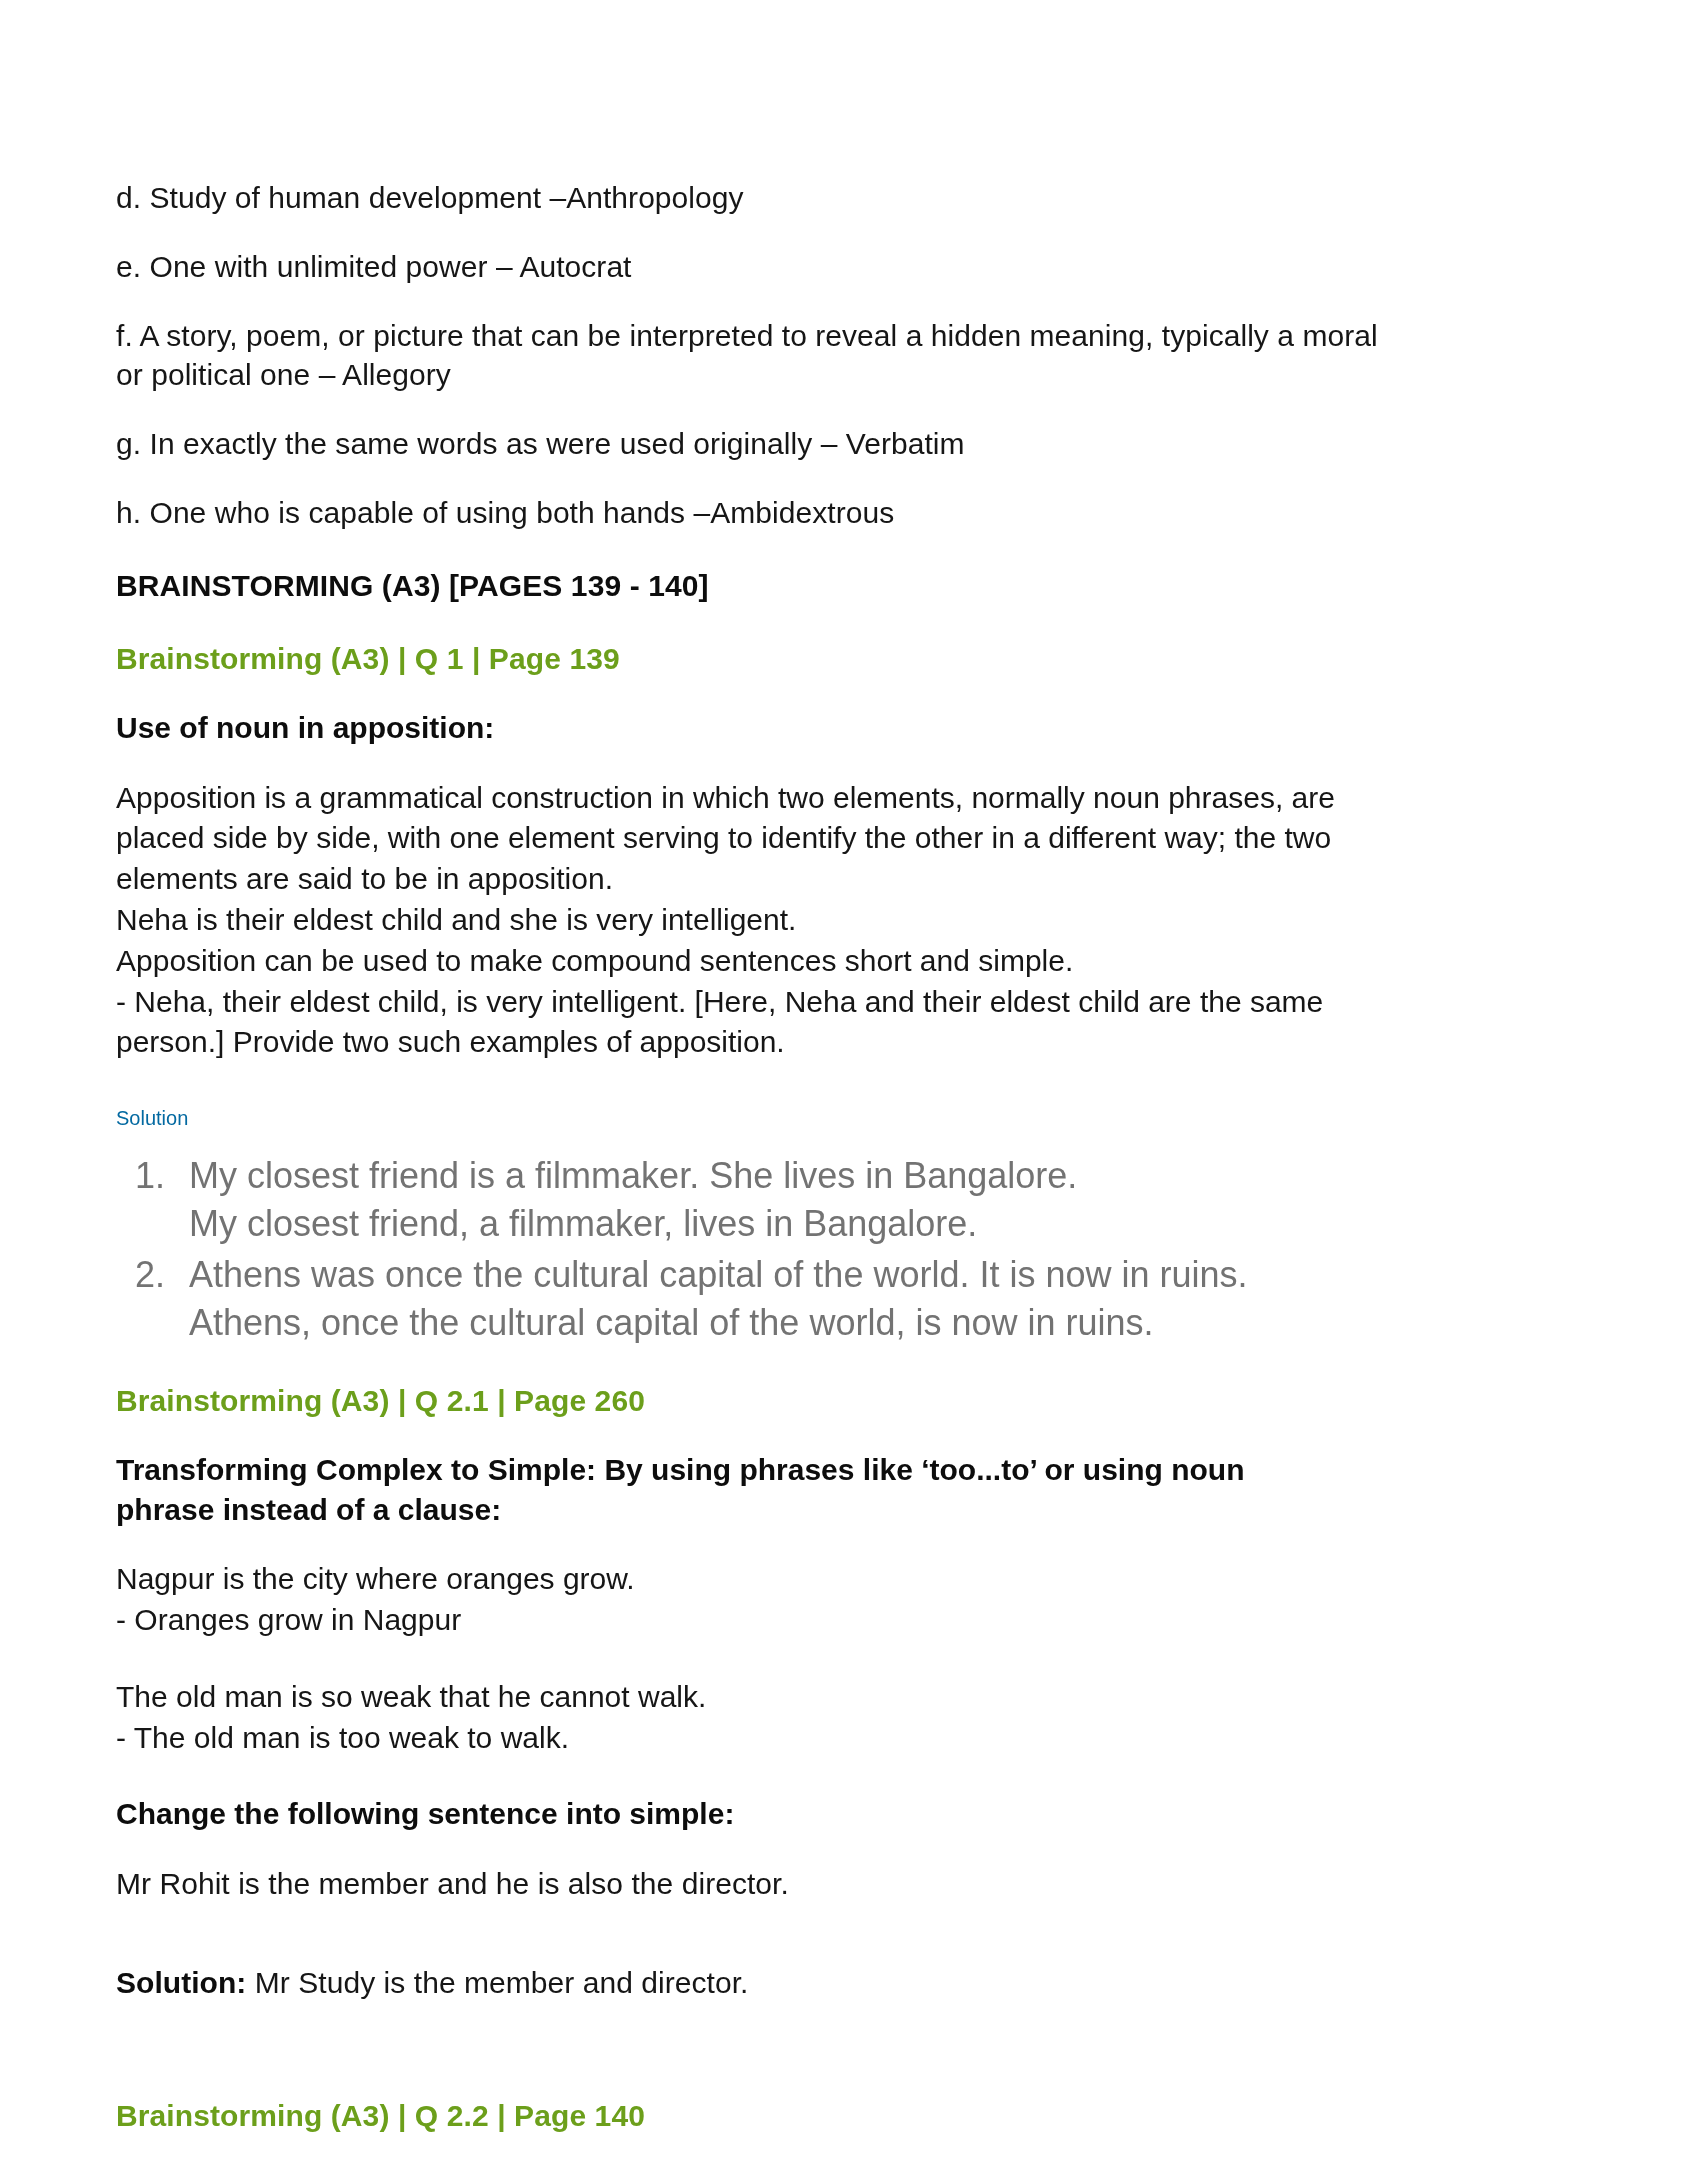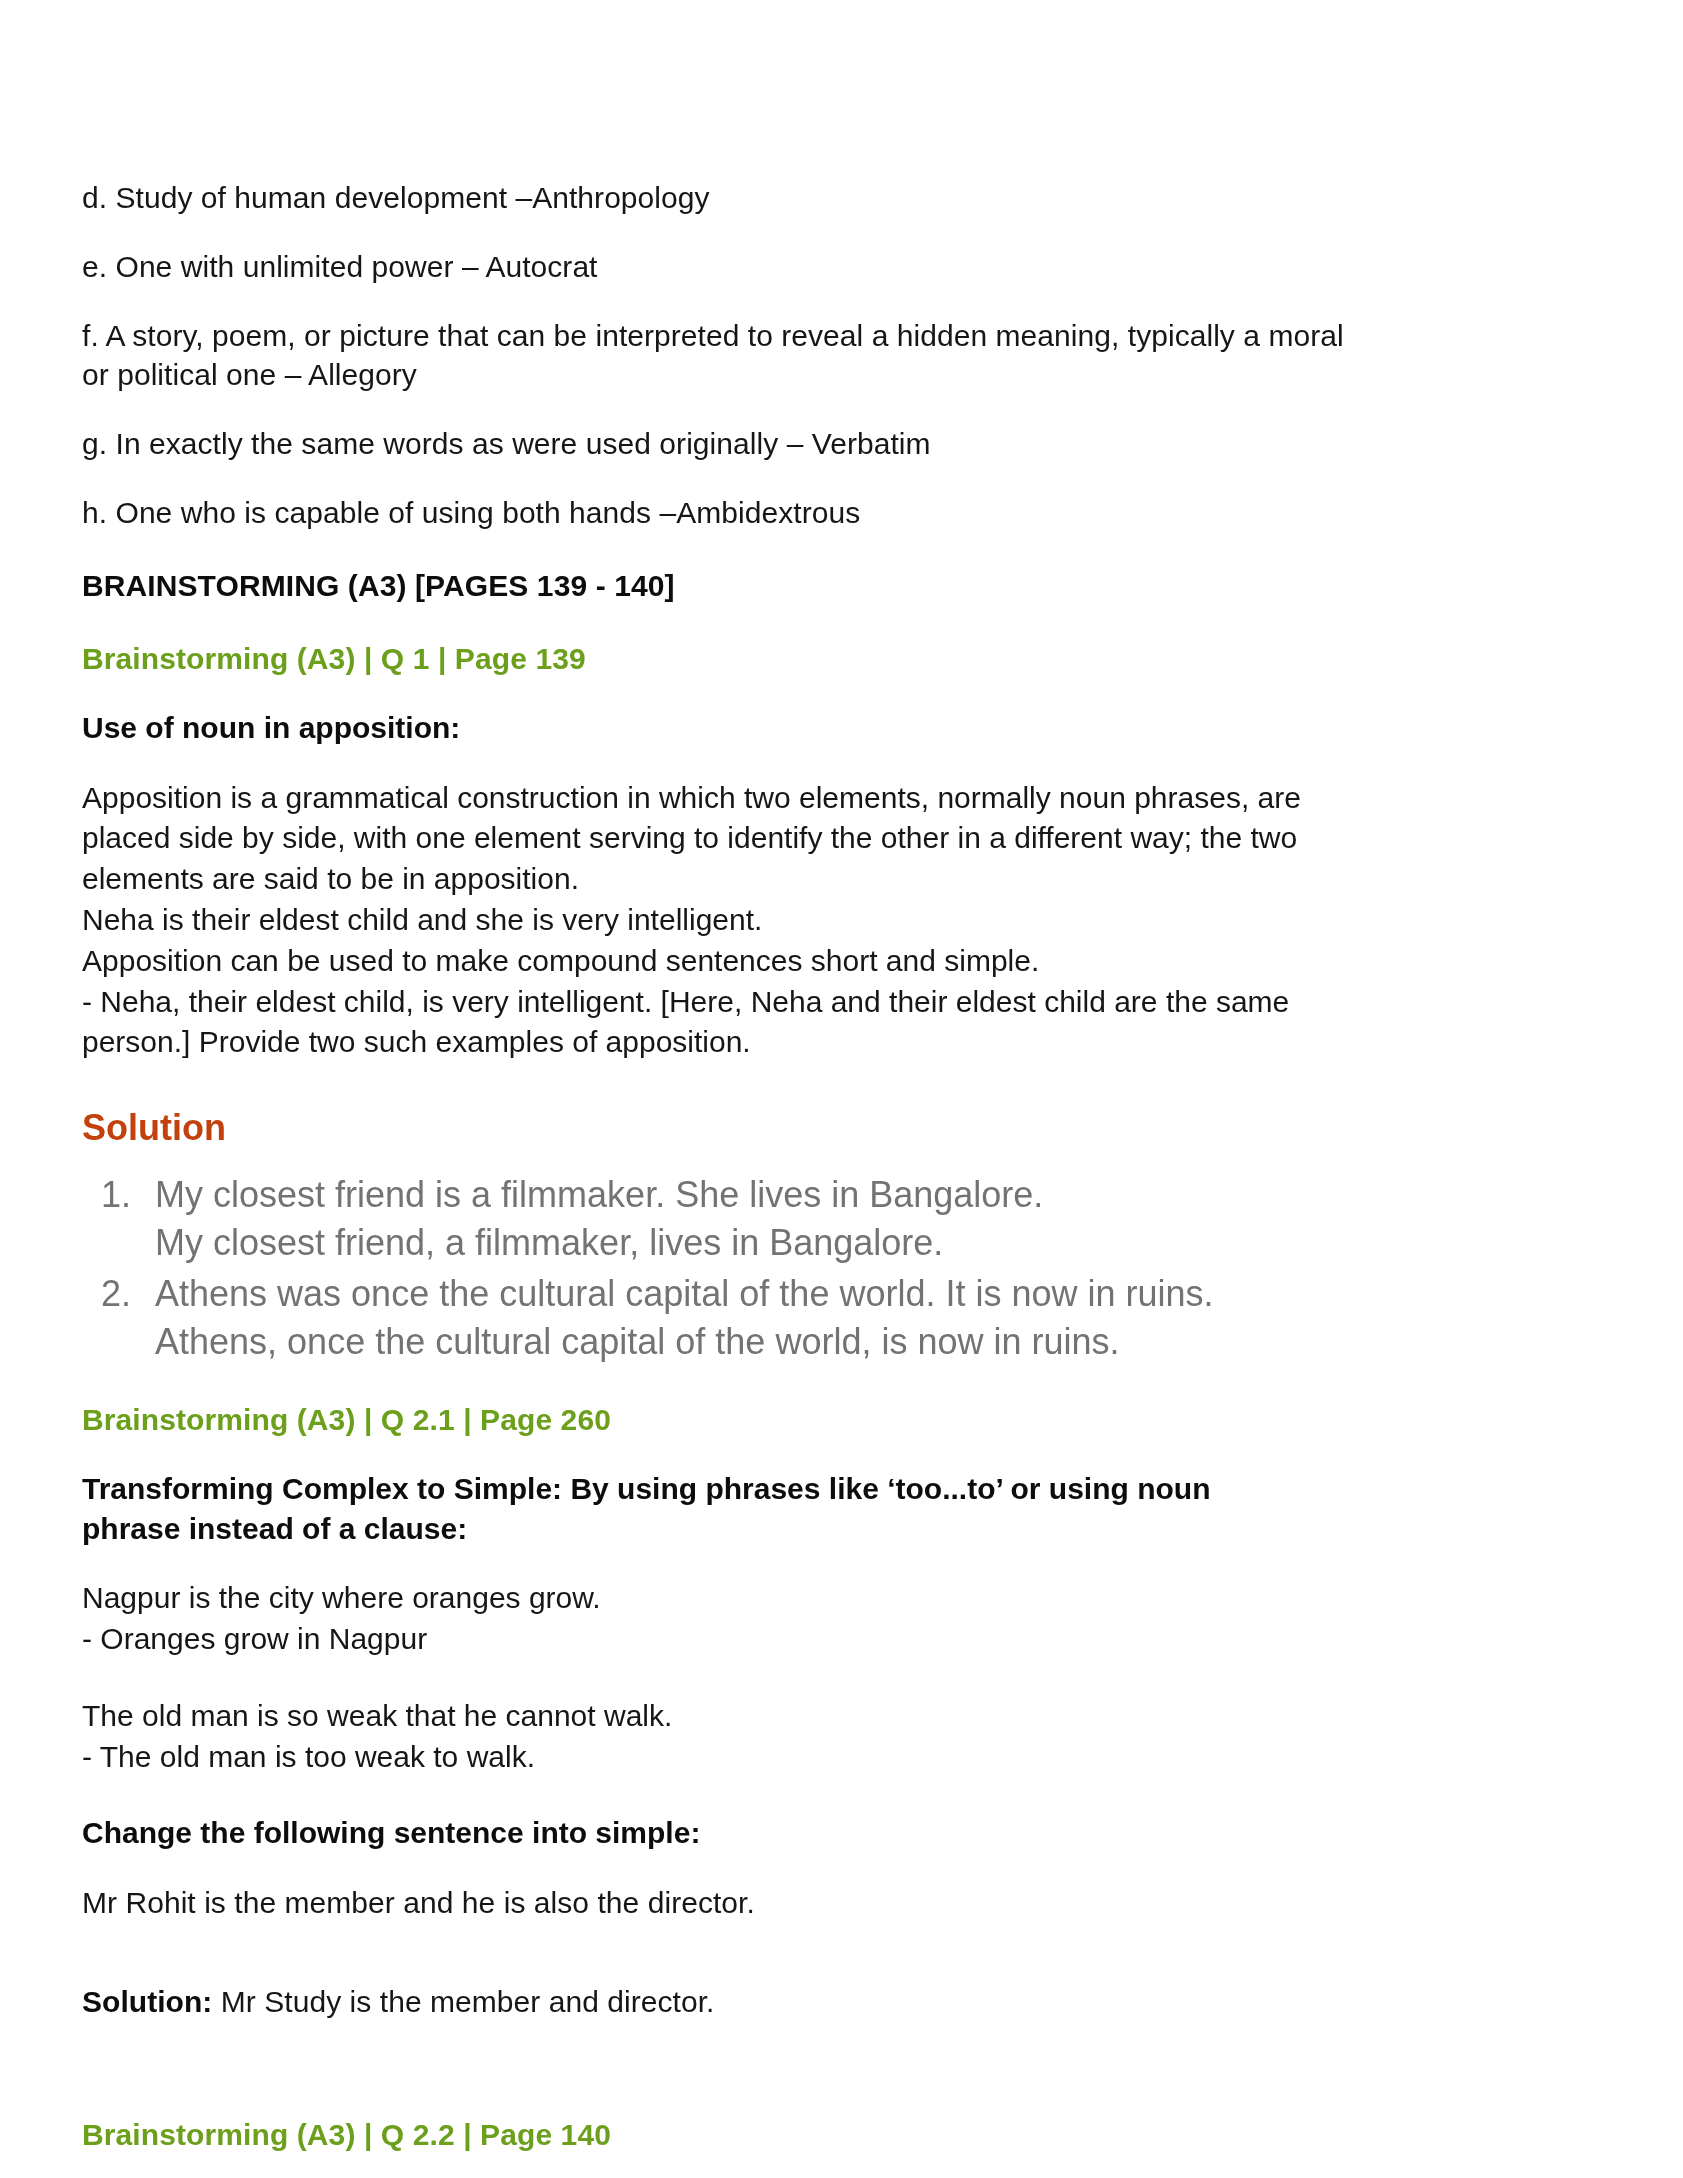--- a/index.html
+++ b/index.html
@@ -13,21 +13,21 @@
     font-family: "Liberation Sans", sans-serif;
     color: #1a1a1a;
     -webkit-font-smoothing: antialiased;
   }
   .page {
     position: relative;
     width: 1683px;
     height: 2178px;
     background: #ffffff;
     box-sizing: border-box;
-    padding: 178px 188px 0 82px;
+    padding: 178px 188px 0 116px;
   }
   .content {
     width: 1277px;
   }
   
   .para {
     font-size: 30px;
     line-height: 1.30;
     color: #161616;
     margin: 0 0 30px 0;
@@ -64,23 +64,23 @@
   }
   .h-sub {
     font-size: 30px;
     font-weight: bold;
     color: #0d0d0d;
     margin: 0 0 30px 0;
     line-height: 1.32;
   }
   .h-sub.wide { width: 1228px; }
   .h-solution {
-    font-size: 36px;
-    font-weight: bold;
-    color: #c2410c;
+    font-size: 20px;
+    font-weight: normal;
+    color: #0369a1;
     margin: 44px 0 22px 0;
   }
   .spacer-sm { height: 14px; }
   .spacer-md { height: 30px; }
   
   ol.solution-list {
     margin: 0 0 10px 0;
     padding-left: 59px;
     font-size: 36px;
     line-height: 1.34;

